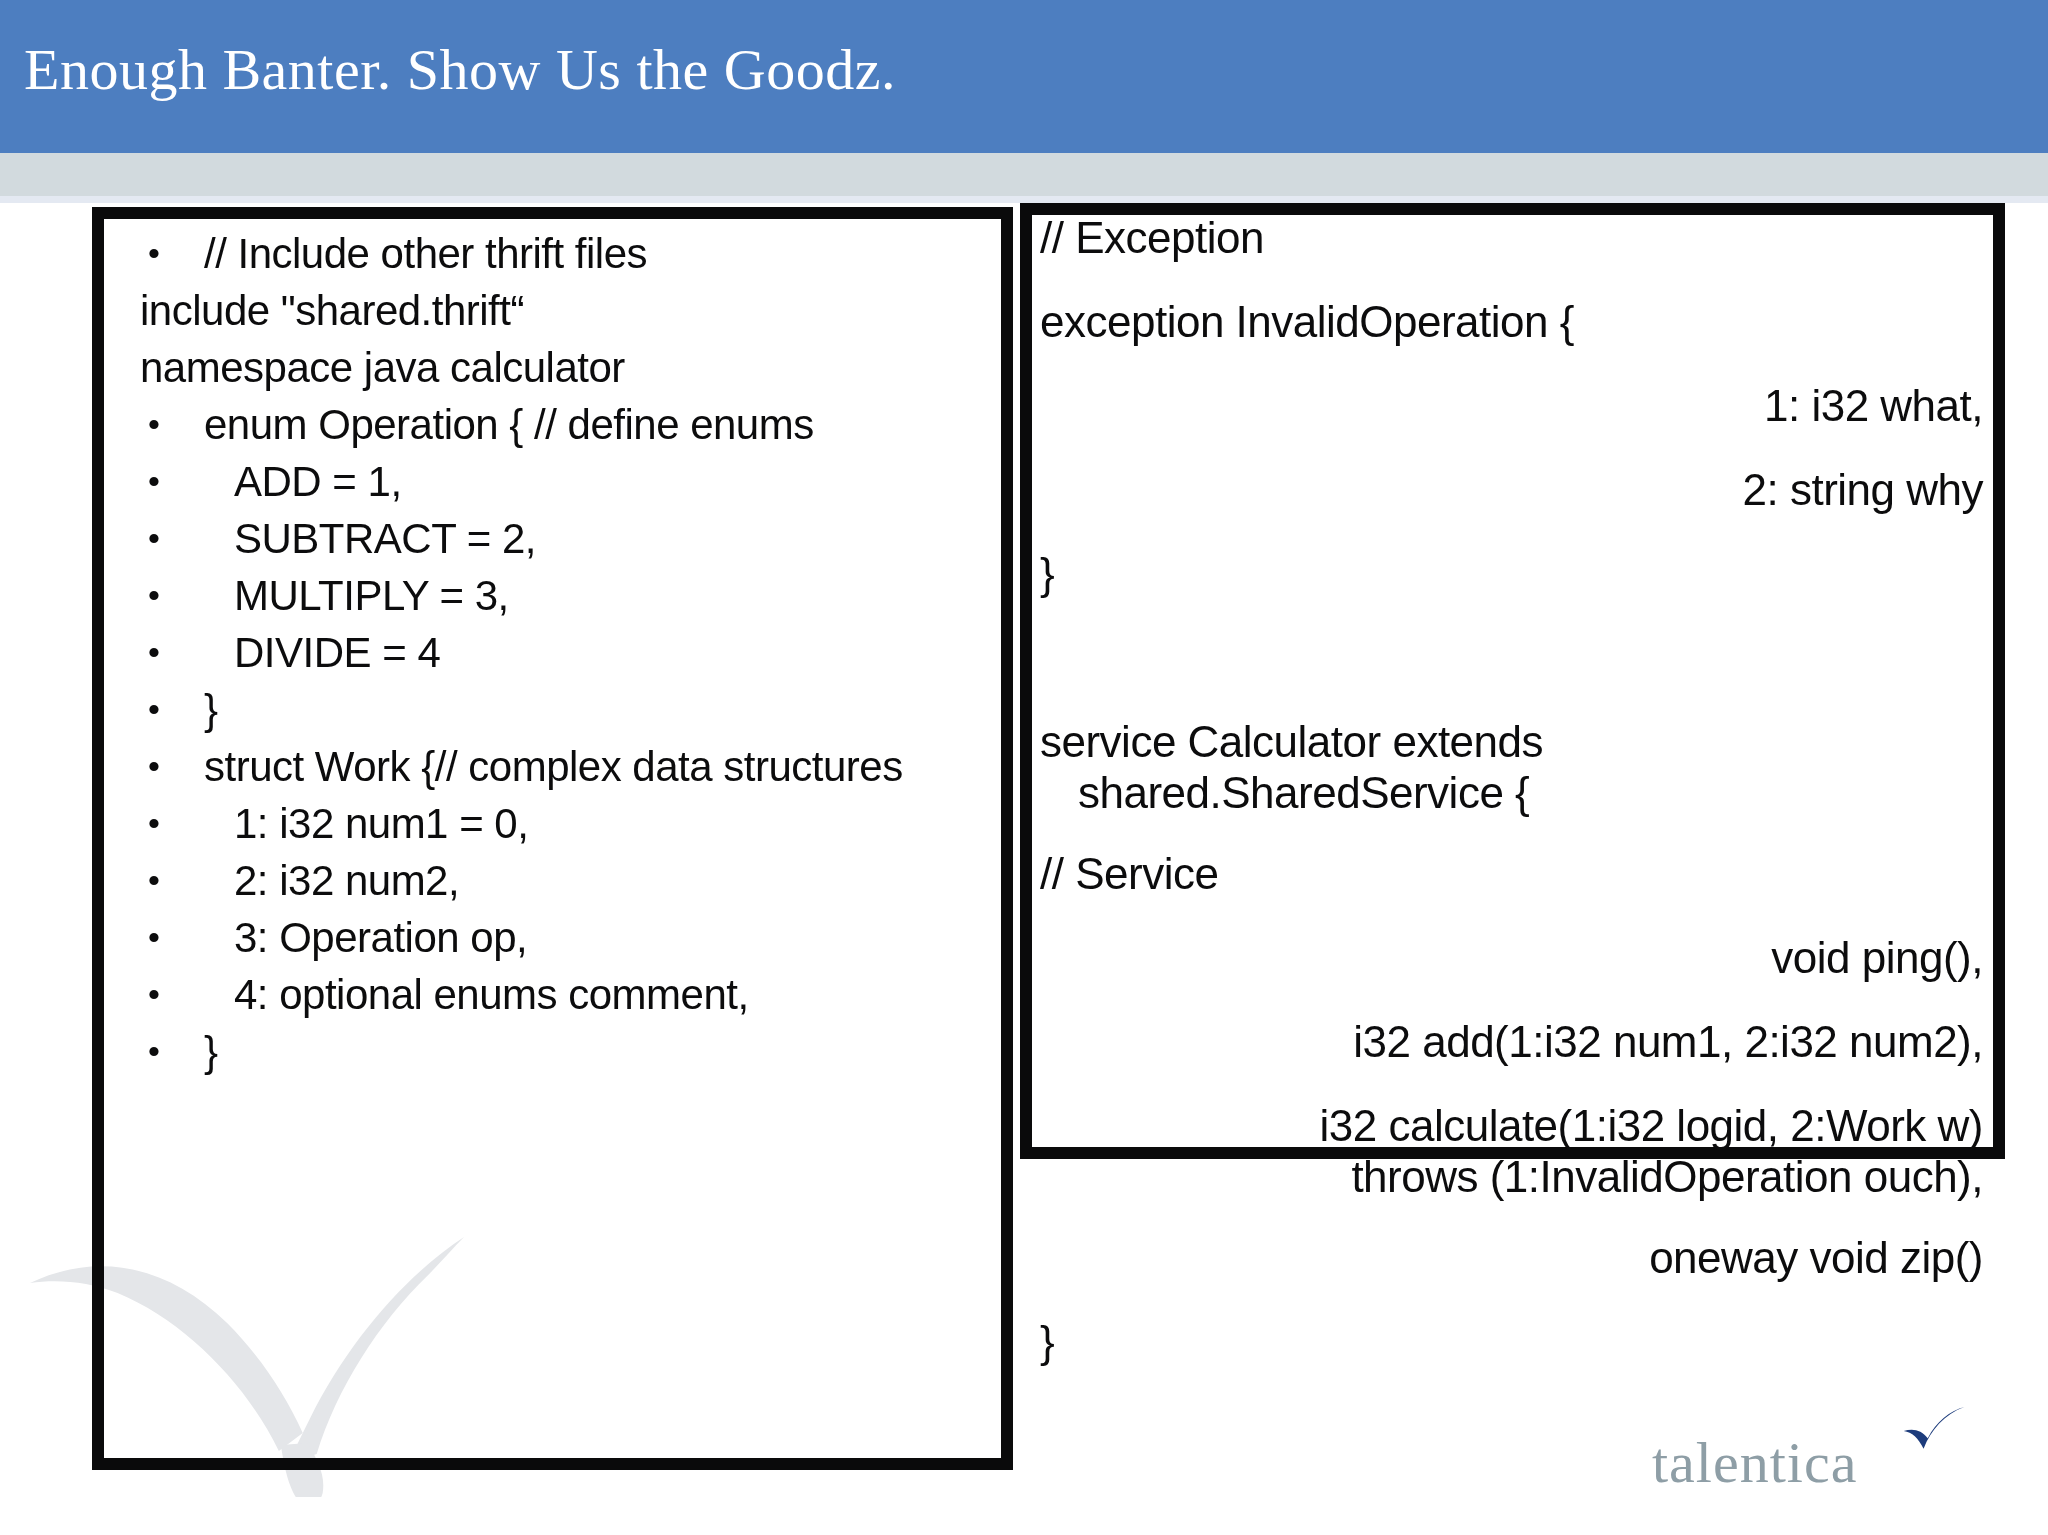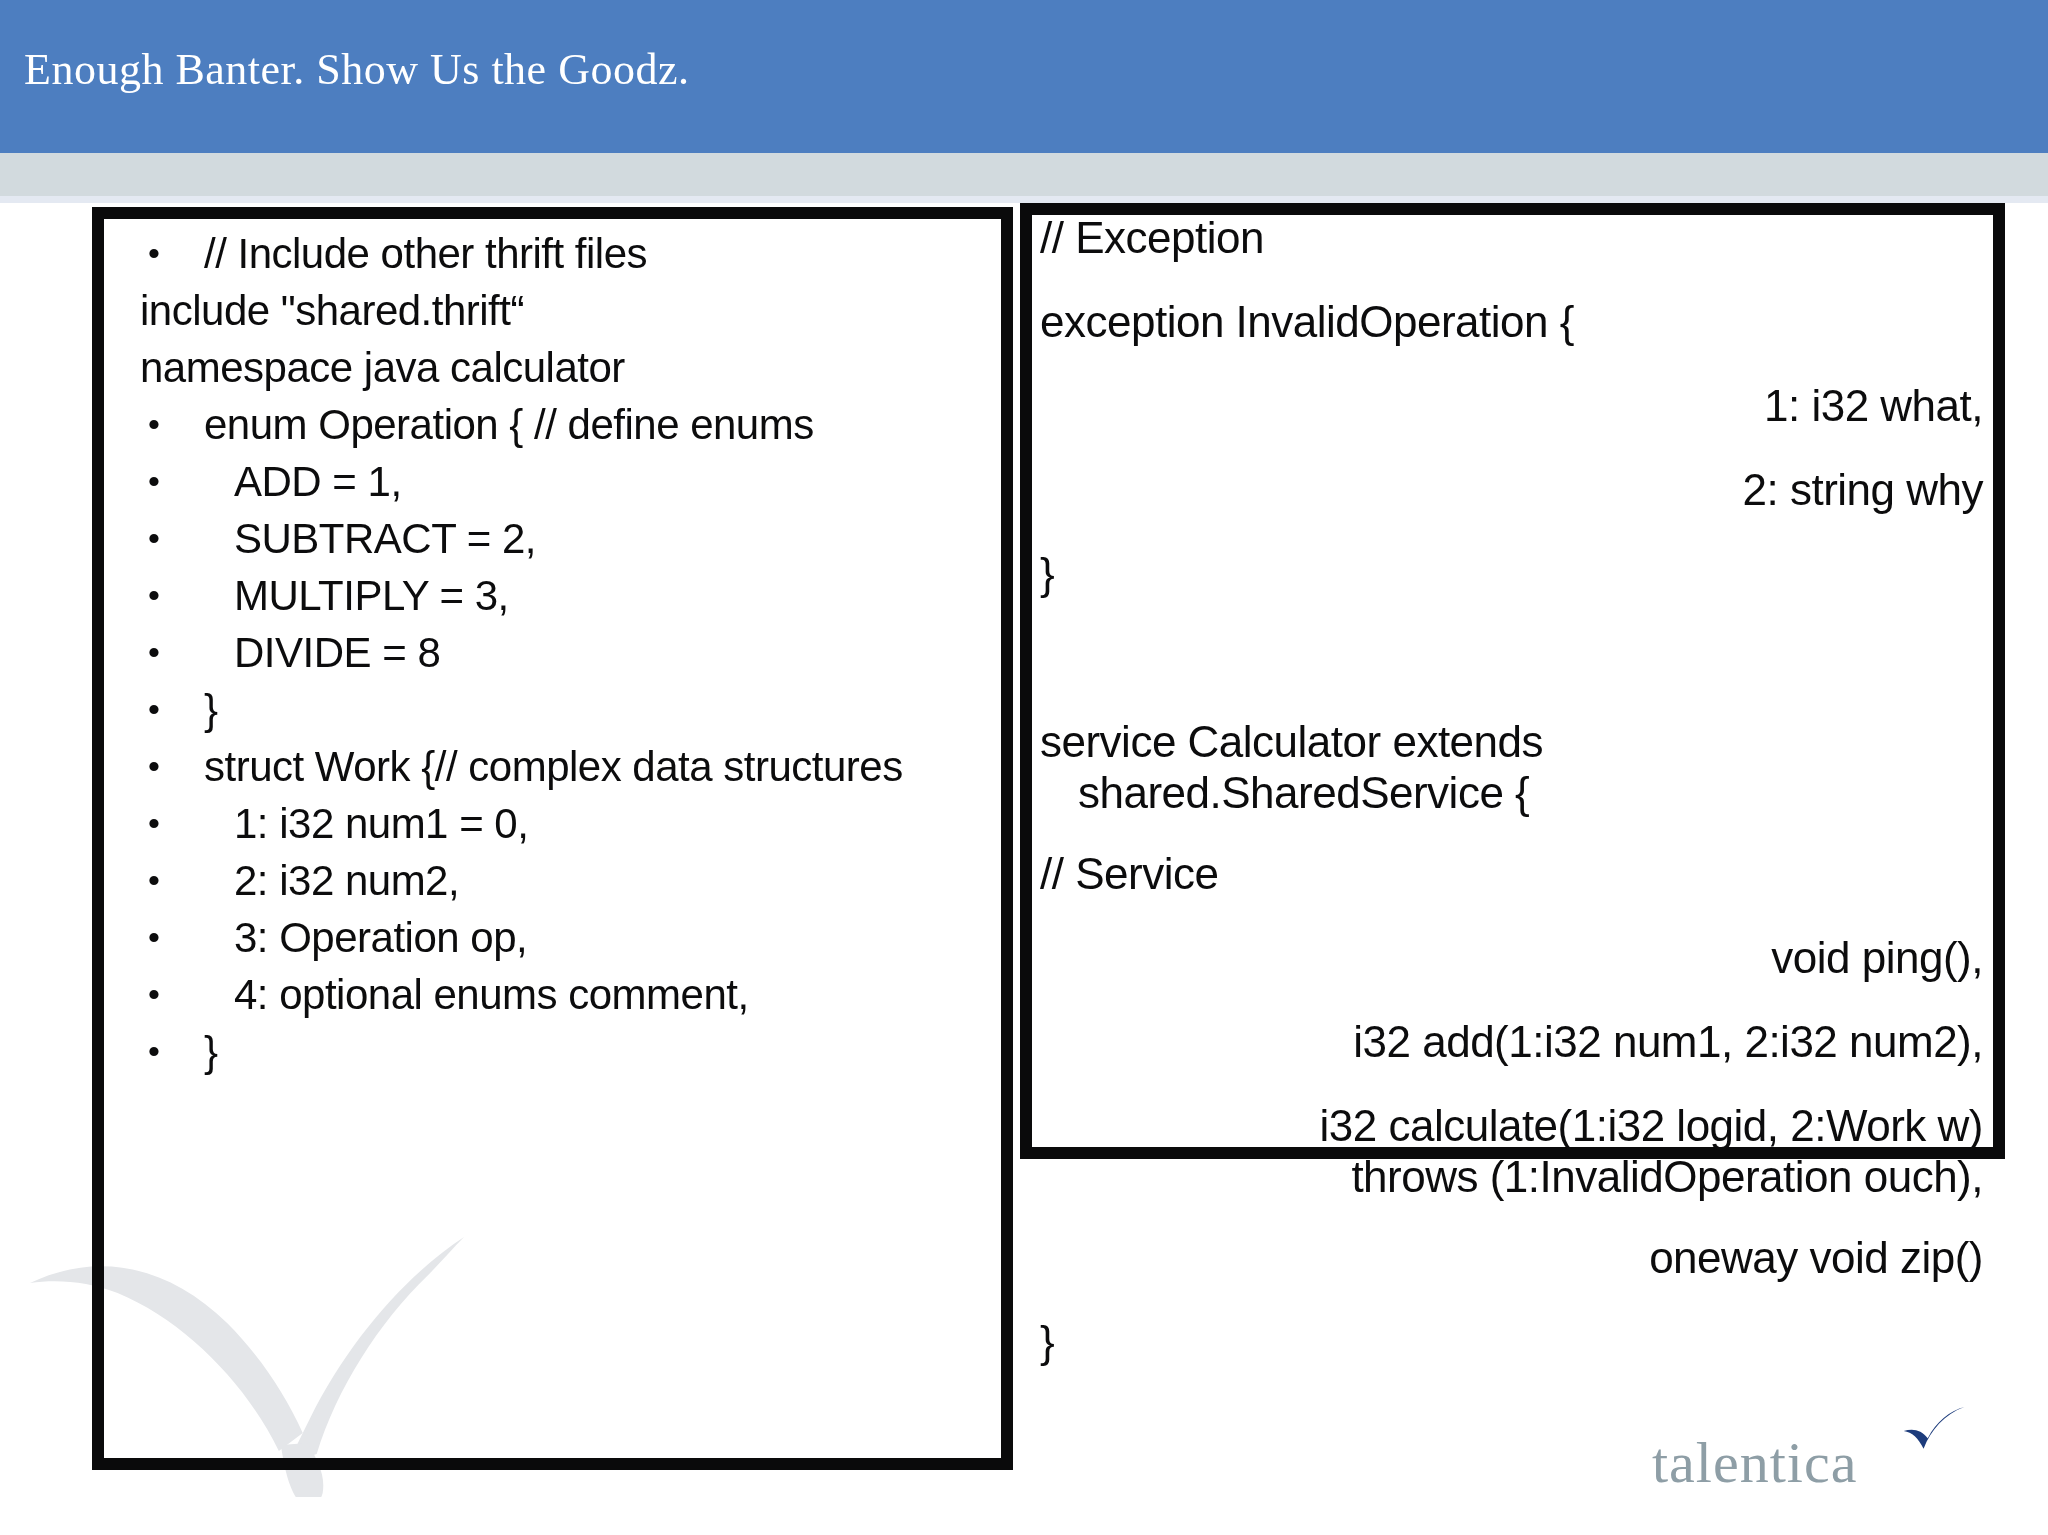--- a/index.html
+++ b/index.html
@@ -13,21 +13,21 @@
   
   .title-band{
     position:absolute;left:0;top:0;width:100%;height:153px;
     background:var(--header-blue,#4d7ec0);
     z-index:0;
   }
   .page-title{
     font-family:"Liberation Serif", serif;
     font-weight:400;
     color:#ffffff;
-    font-size:44px;
+    font-size:58px;
     line-height:60px;
     padding:40px 0 0 24px;
     letter-spacing:0.5px;
     white-space:nowrap;
   }
   .sub-band{
     position:absolute;left:0;top:153px;width:100%;height:43px;
     background:var(--band-gray,#d2dade);
     border-bottom:7px solid var(--band-edge,#e4e9f2);
     z-index:0;
@@ -113,21 +113,21 @@
   </div>
 
   <div class="codebox box-left">
     <div class="lline lvl1"><span class="bullet">•</span><span></span><span class="bold">// Include other thrift files</span></div>
     <div class="lline lvl0"><span>include "shared.thrift“</span><span class="bold"></span></div>
     <div class="lline lvl0"><span>namespace java calculator</span><span class="bold"></span></div>
     <div class="lline lvl1"><span class="bullet">•</span><span>enum Operation { </span><span class="bold">// define enums</span></div>
     <div class="lline lvl2"><span class="bullet">•</span><span>ADD = 1,</span></div>
     <div class="lline lvl2"><span class="bullet">•</span><span>SUBTRACT = 2,</span></div>
     <div class="lline lvl2"><span class="bullet">•</span><span>MULTIPLY = 3,</span></div>
-    <div class="lline lvl2"><span class="bullet">•</span><span>DIVIDE = 8</span></div>
+    <div class="lline lvl2"><span class="bullet">•</span><span>DIVIDE = 4</span></div>
     <div class="lline lvl1"><span class="bullet">•</span><span>}</span></div>
     <div class="lline lvl1"><span class="bullet">•</span><span>struct Work {</span><span class="bold">// complex data structures</span></div>
     <div class="lline lvl2"><span class="bullet">•</span><span>1: i32 num1 = 0,</span></div>
     <div class="lline lvl2"><span class="bullet">•</span><span>2: i32 num2,</span></div>
     <div class="lline lvl2"><span class="bullet">•</span><span>3: Operation op,</span></div>
     <div class="lline lvl2"><span class="bullet">•</span><span>4: optional enums comment,</span></div>
     <div class="lline lvl1"><span class="bullet">•</span><span>}</span></div>
   </div>
 
   <div class="codebox box-right">

